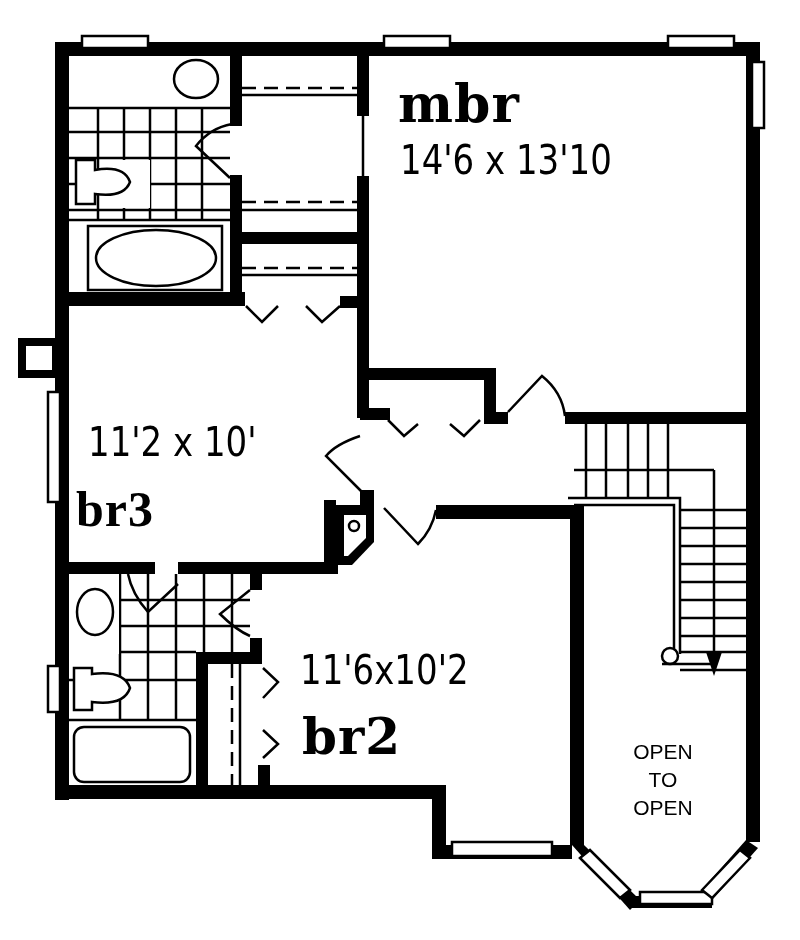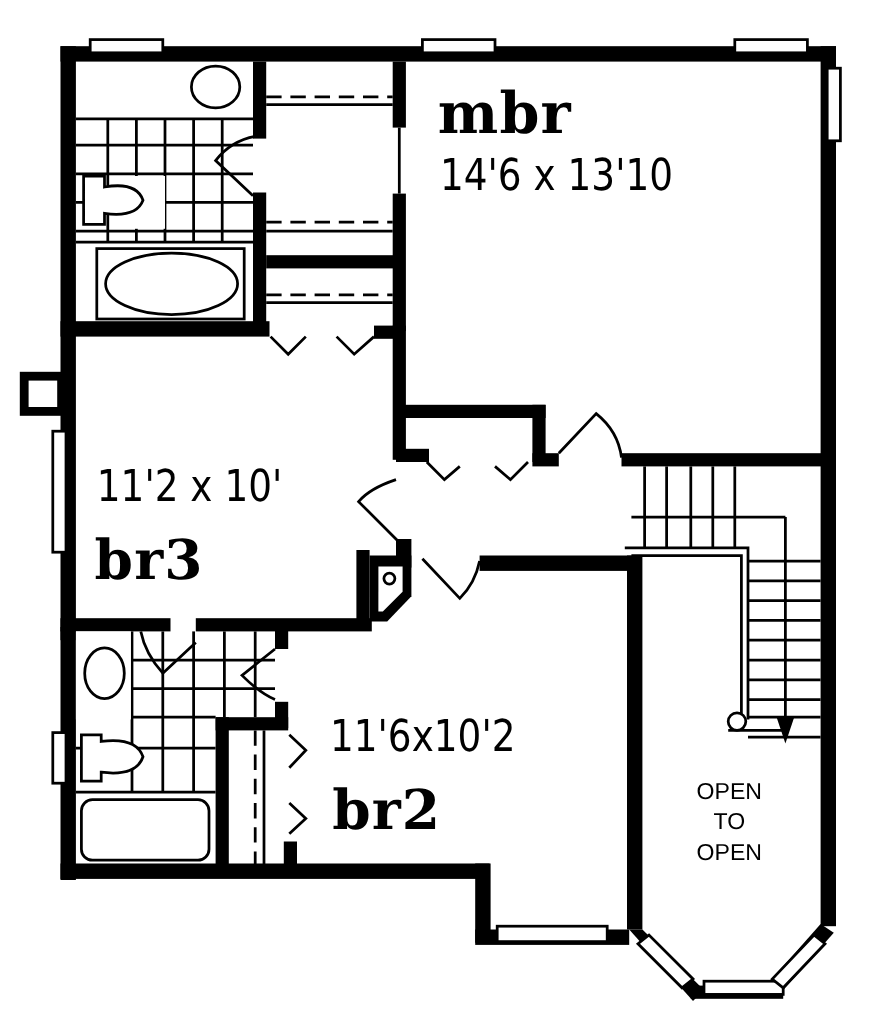--- a/index.html
+++ b/index.html
@@ -5,21 +5,21 @@
   html, body { margin: 0; padding: 0; background: #ffffff; }
   body { width: 800px; height: 940px; position: relative; overflow: hidden; }
   #plan { position: absolute; left: 0; top: 0; width: 800px; height: 940px; }
   .wall { fill: #000; }
   .thin { stroke: #000; fill: none; stroke-width: 2.5; }
   .thin-w { stroke: #000; fill: #fff; stroke-width: 2.5; }
   .dash { stroke: #000; fill: none; stroke-width: 2.5; stroke-dasharray: 14 8; }
   .lbl { position: absolute; color: #000; white-space: nowrap; line-height: 1; }
   .room-name { font-family: "DejaVu Serif", serif; font-weight: bold; font-size: 50px; letter-spacing: 1px; text-align: center; }
   .room-dim { font-family: "DejaVu Sans", sans-serif; font-size: 40px; font-weight: normal; transform: scaleX(0.85); transform-origin: left top; }
-  .note { font-family: "Liberation Sans", sans-serif; font-size: 21px; text-align: center; line-height: 28px; }
+  .note { font-family: "Liberation Sans", sans-serif; font-size: 21px; text-align: center; line-height: 28px; margin-top: 32px; }
 </style>
 </head>
 <body>
 
 <svg id="plan" viewBox="0 0 800 940" xmlns="http://www.w3.org/2000/svg">
 
   <g>
 
     <rect class="wall" x="55" y="42" width="705" height="14"></rect>
 
@@ -194,21 +194,21 @@
     <line class="thin" x1="240" y1="664" x2="240" y2="788"></line>
     <polyline class="thin" points="263,668 278,682 263,698"></polyline>
     <polyline class="thin" points="263,730 278,744 263,758"></polyline>
   </g>
 </svg>
 
 <div class="lbl room-name" style="left:398px; top:78px; font-size:52px;">mbr</div>
 <div class="lbl room-dim" style="left:400px; top:140px;">14'6 x 13'10</div>
 
 <div class="lbl room-dim" style="left:88px; top:422px;">11'2 x 10'</div>
-<div class="lbl room-name" style="left:86px; top:484px;">br3</div>
+<div class="lbl room-name" style="left:76px; top:484px;font-family:Liberation Serif, serif;">br3</div>
 
 <div class="lbl room-dim" style="left:300px; top:650px;">11'6x10'2</div>
 <div class="lbl room-name" style="left:302px; top:712px;">br2</div>
 
 <div class="lbl note" style="left:618px; top:706px; width:90px;">
   <div>OPEN</div>
   <div>TO</div>
   <div>OPEN</div>
 </div>
 

